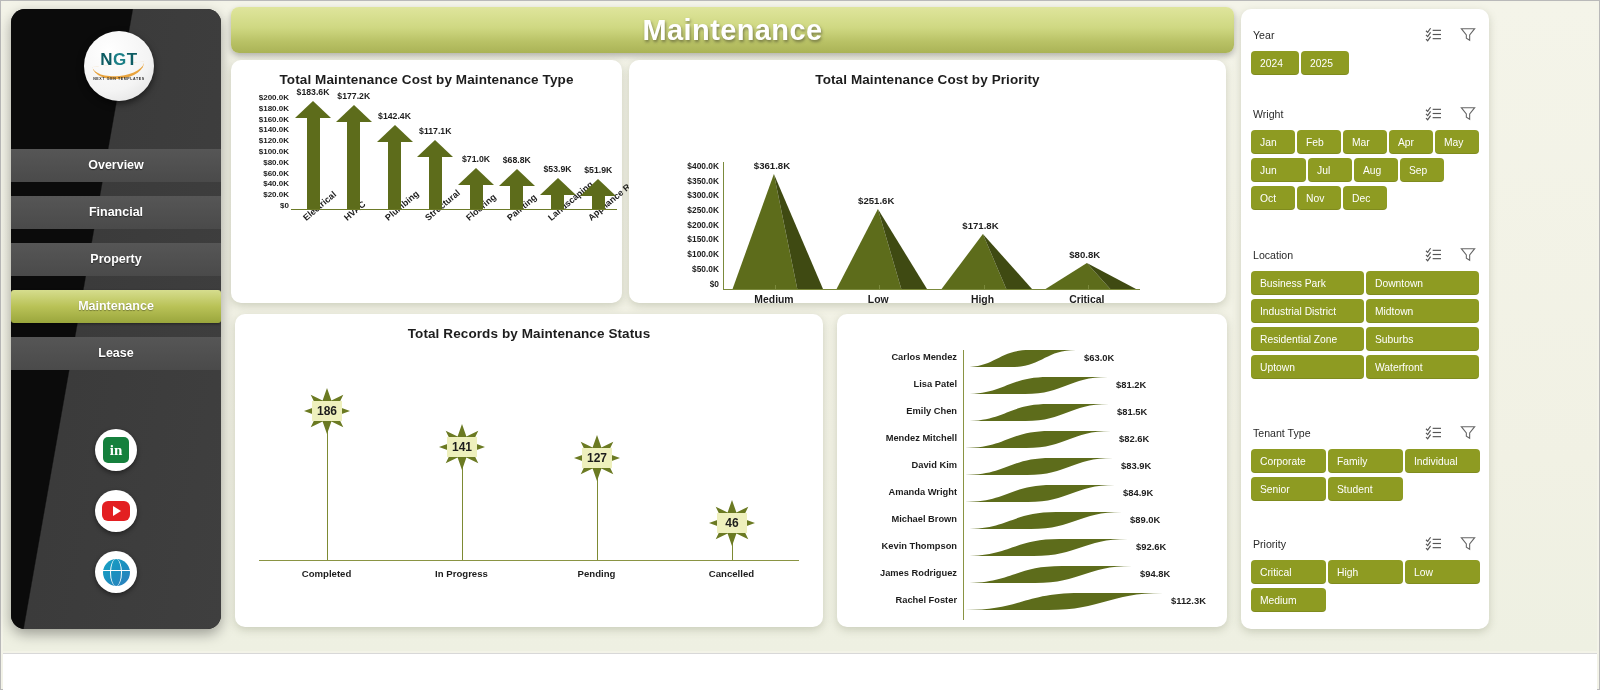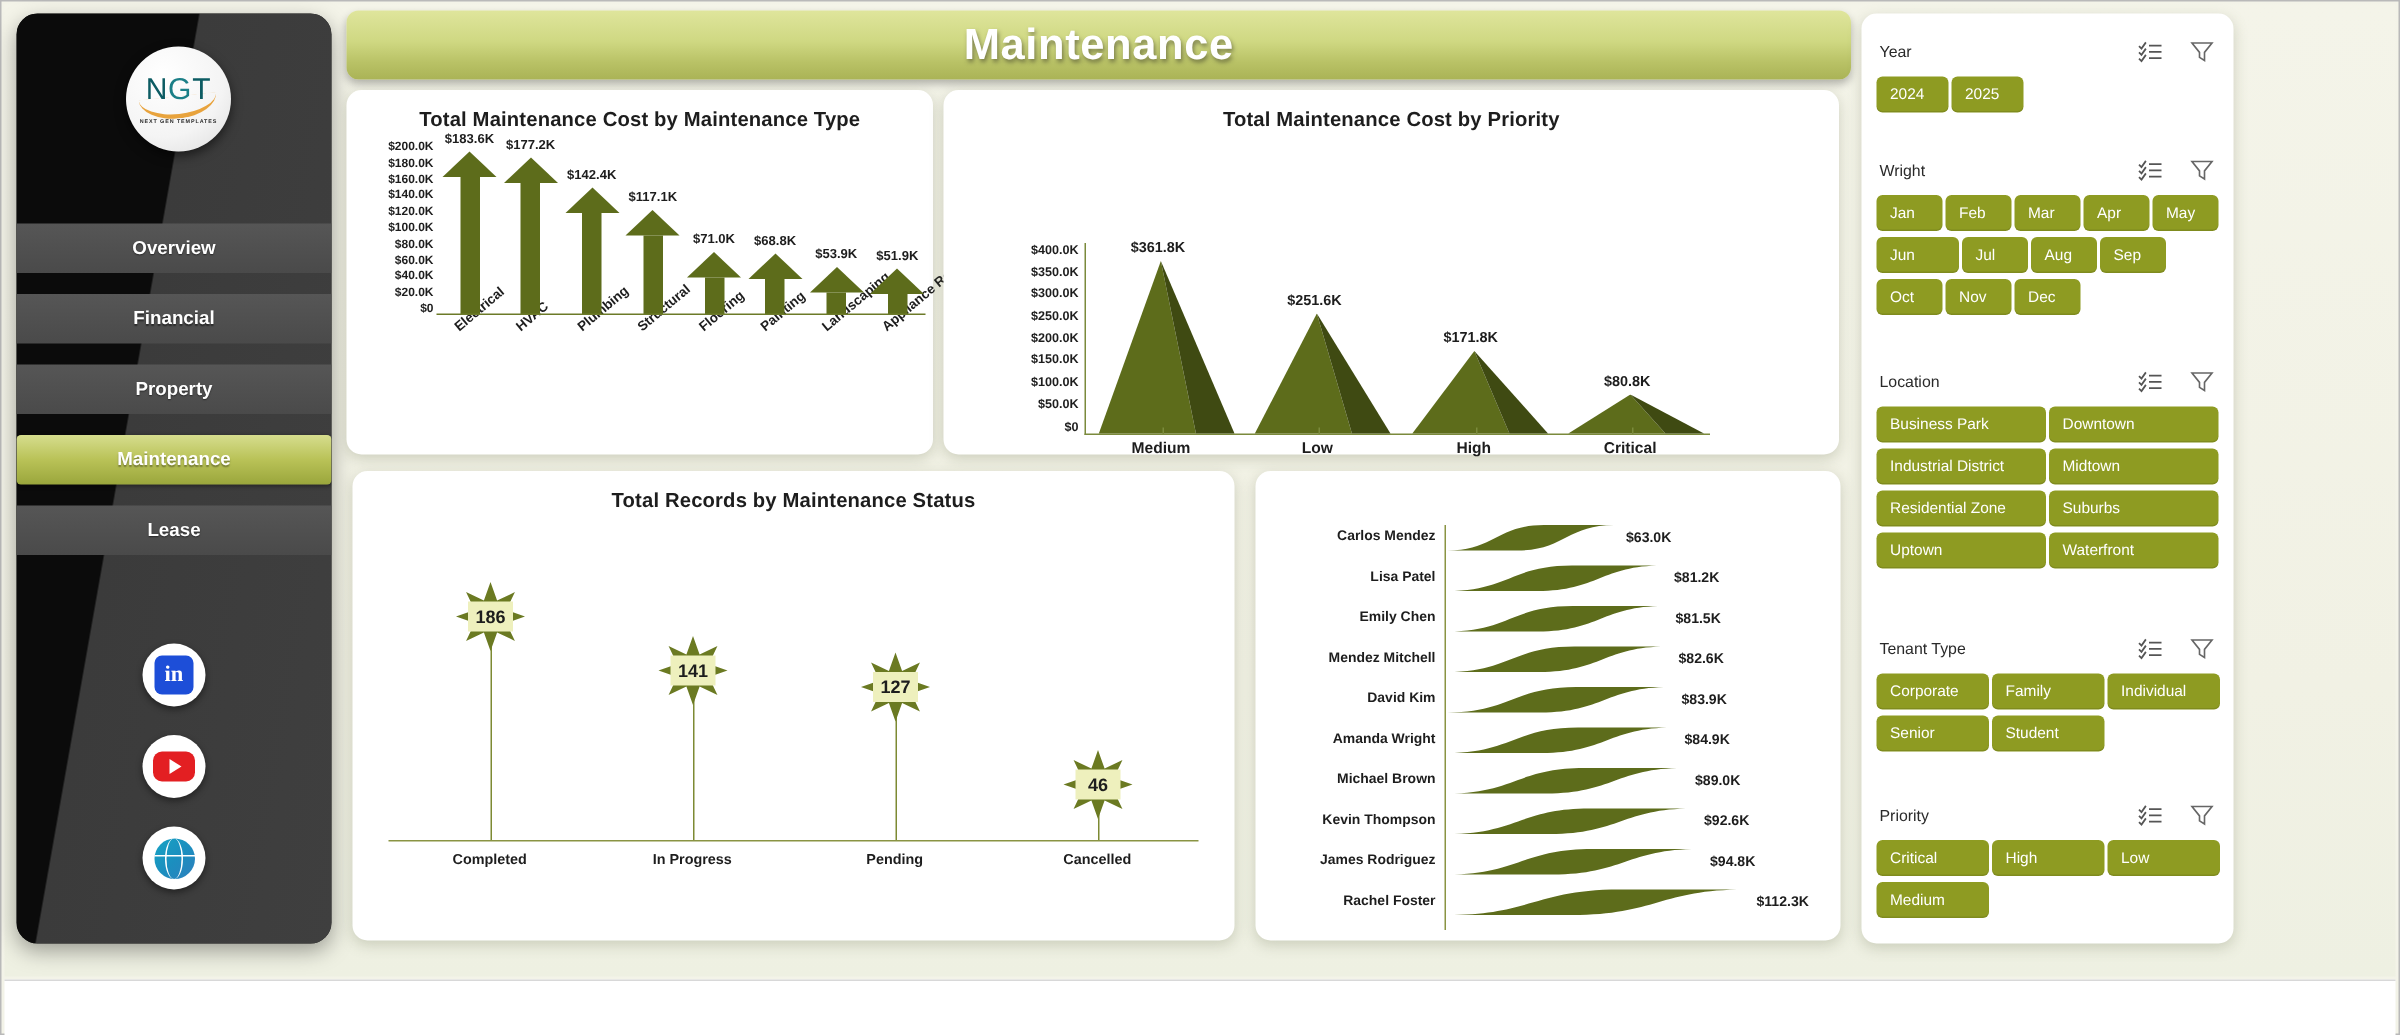--- a/index.html
+++ b/index.html
@@ -35,21 +35,21 @@
     background:
       linear-gradient(100deg, #0b0b0b 0%, #0b0b0b 38%, #3b3b3b 38.4%, #3f3f3f 100%);
   }
   .sb-logo{
     position:absolute;left:73px;top:22px;width:70px;height:70px;border-radius:50%;
     background:radial-gradient(circle at 35% 28%, #ffffff 0%, #f4f4f4 60%, #dcdcdc 100%);
     box-shadow:0 3px 7px rgba(0,0,0,.55);
     display:flex;flex-direction:column;align-items:center;justify-content:center;
   }
   .sb-logo .lg-main{
-    font-size:20px;font-weight:normal;letter-spacing:.5px;line-height:1;
+    font-size:17px;font-weight:bold;letter-spacing:.5px;line-height:1;
     color:#0d5c63;position:relative;z-index:2;
   }
   .sb-logo .lg-main .g{color:#1b7f87;}
   .sb-logo .lg-swoosh{
     position:absolute;left:9px;top:33px;width:52px;height:12px;
     border-bottom:3px solid #e8a33d;border-radius:0 0 50% 50%/0 0 100% 100%;
     transform:rotate(-6deg);
   }
   .sb-logo .lg-sub{
     font-size:3.6px;font-weight:bold;letter-spacing:.6px;color:#2b2b2b;
@@ -68,21 +68,21 @@
     color:#ffffff;border-radius:3px;
     box-shadow:0 1px 3px rgba(0,0,0,.45);
     text-shadow:0 1px 1px rgba(0,0,0,.35);
   }
   .sb-social{position:absolute;left:0;top:420px;width:210px;}
   .sb-soc{
     width:42px;height:42px;border-radius:50%;margin:0 auto 19px auto;
     background:#ffffff;display:flex;align-items:center;justify-content:center;
     box-shadow:0 2px 5px rgba(0,0,0,.45);
   }
-  .soc-in{width:26px;height:26px;border-radius:5px;background:#1d4ed8;
+  .soc-in{width:26px;height:26px;border-radius:5px;background:#15803d;
     color:#fff;font-size:15px;font-weight:bold;display:flex;align-items:center;justify-content:center;
     font-family:"Liberation Serif", serif;}
   .soc-yt{width:28px;height:20px;border-radius:6px;background:#e31f22;
     display:flex;align-items:center;justify-content:center;}
   .soc-yt i{display:block;width:0;height:0;border-left:8px solid #fff;
     border-top:5px solid transparent;border-bottom:5px solid transparent;margin-left:2px;}
   .soc-web{width:27px;height:27px;border-radius:50%;
     background:linear-gradient(135deg,#17a3c4 0%,#1b8fbf 50%,#2e7fbd 100%);
     position:relative;}
   .soc-web:before,.soc-web:after{content:"";position:absolute;border:1.3px solid #fff;}

